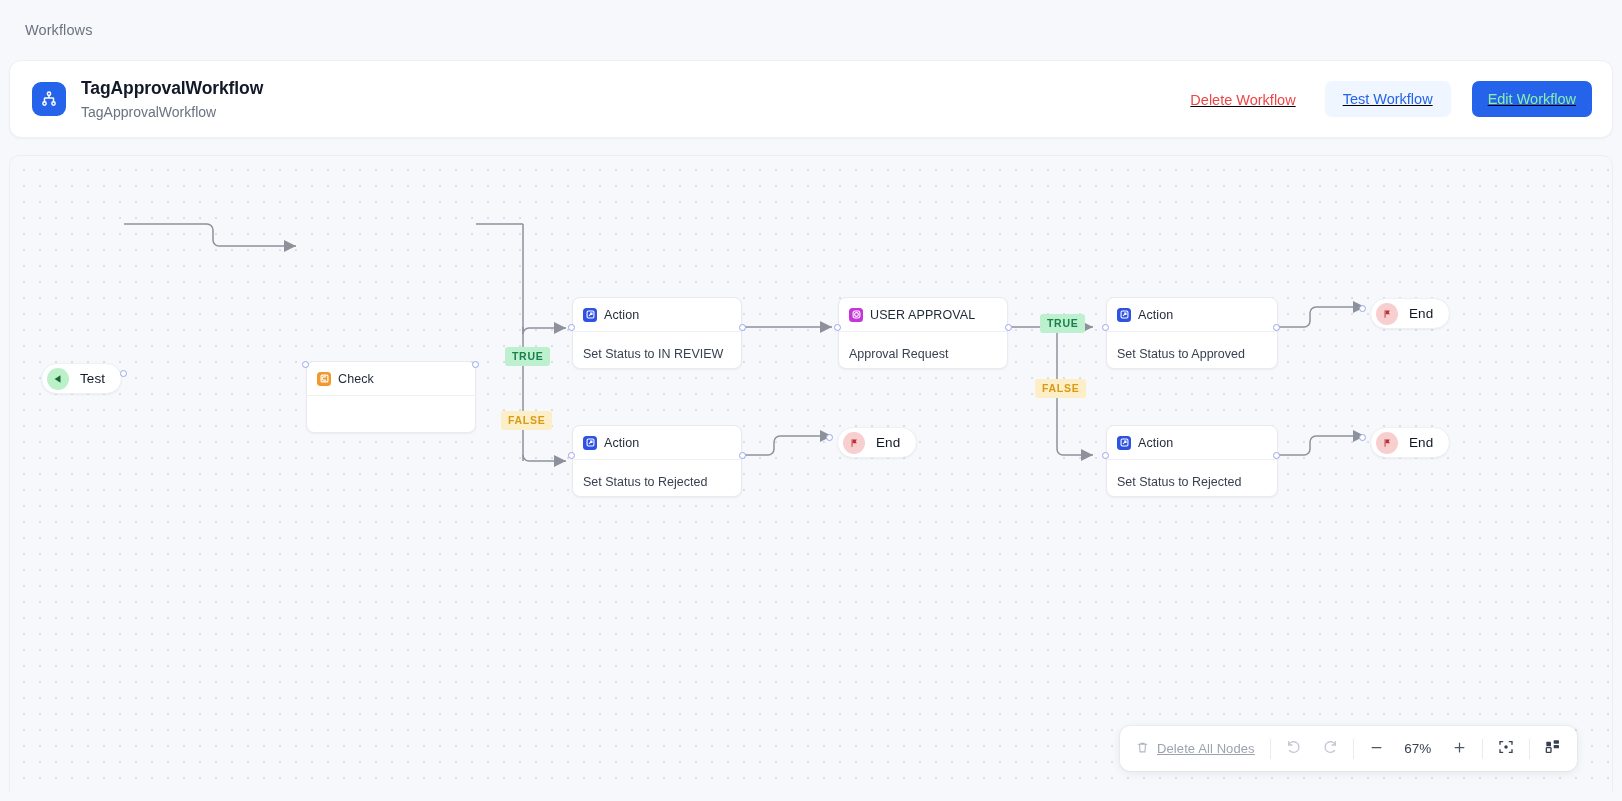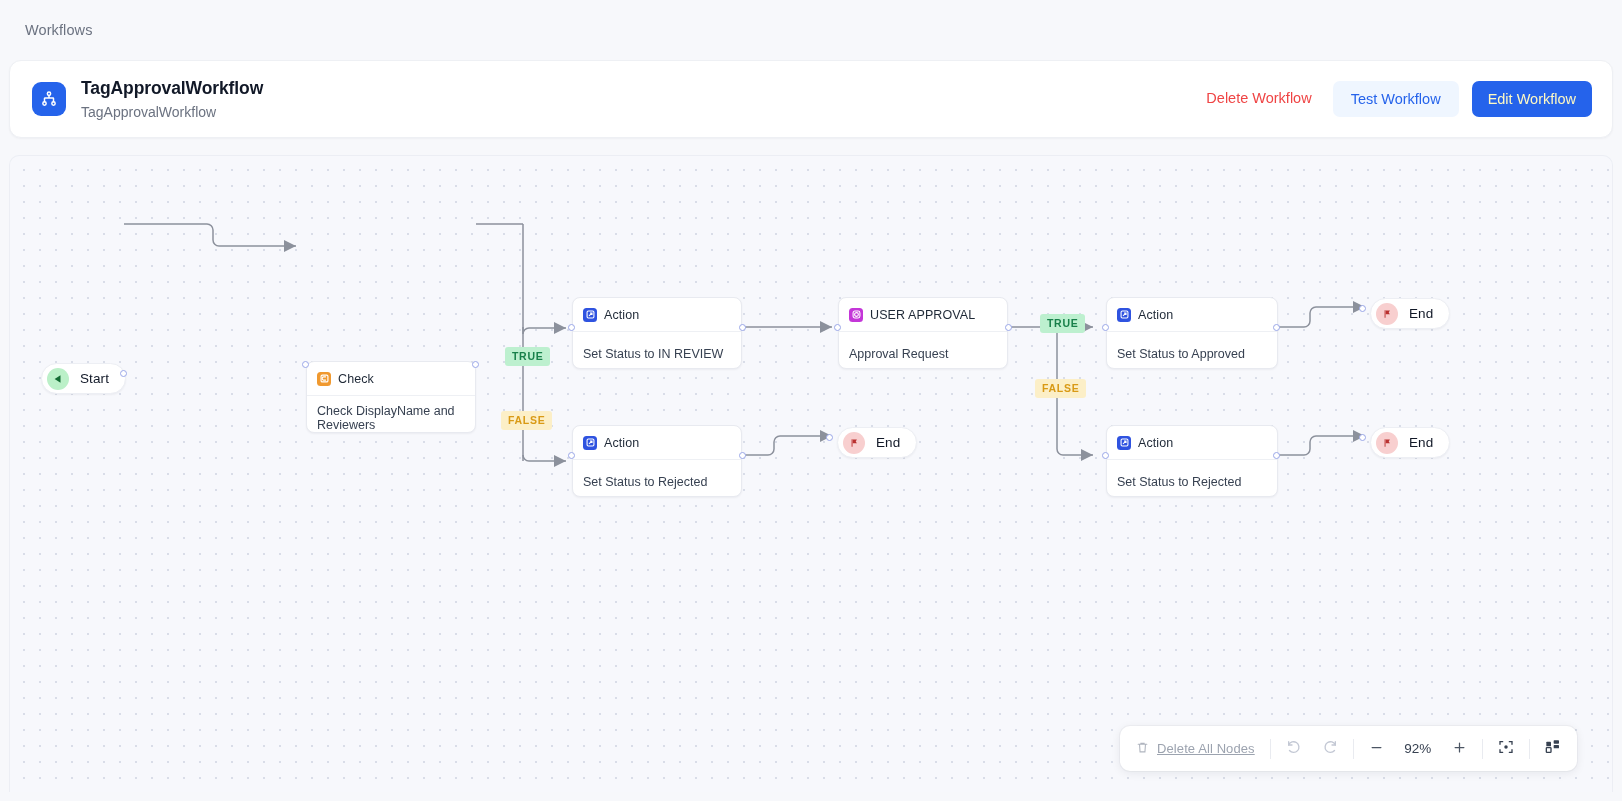--- a/index.html
+++ b/index.html
@@ -42,40 +42,40 @@
   .wf-titles { margin-left: 15px; }
   .wf-title {
     font-size: 17.5px; font-weight: bold; color: #111827;
     letter-spacing: -.1px; line-height: 1.25;
   }
   .wf-sub {
     font-size: 14px; color: #6b7280; margin-top: 4px; line-height: 1.2;
   }
   .header-actions {
     margin-left: auto;
-    display: flex; align-items: flex-start; gap: 13px;
+    display: flex; align-items: flex-end; gap: 21px; text-decoration: underline;
   }
   .btn {
     font-family: "Liberation Sans", sans-serif;
     font-size: 14.5px;
     border: none;
     border-radius: 7px;
     cursor: pointer;
     white-space: nowrap;
   }
   .btn-danger-text {
     background: transparent; color: #ef4444;
     padding: 9px 8px;
   }
   .btn-soft {
     background: #eff6ff; color: #2563eb;
     padding: 10px 18px;
   }
   .btn-primary {
-    background: #2563eb; color: #fef9c3;
+    background: #2563eb; color: #86efac;
     padding: 10px 16px;
   }
 
   
   .canvas {
     position: absolute;
     left: 9px; top: 155px;
     width: 1604px; height: 637px;
     background-color: #f7f8fc;
     background-image: radial-gradient(#d9dde8 1px, transparent 1px);
@@ -258,35 +258,34 @@
         <path d="M1267,299 H1294 a6,6 0 0 0 6,-6 V286 a6,6 0 0 1 6,-6 H1355" marker-end="url(#arrow)"></path>
       </g>
     </svg>
 
     <div class="pill-node" style="left:31px; top:207px;">
       <div class="pill-circle pill-start">
         <svg width="10" height="10" viewBox="0 0 10 10">
             <path d="M7.5,1.2 L7.5,8.8 L1.6,5 z" fill="#136b33"></path>
           </svg>
       </div>
-      <div class="pill-label">Start</div>
+      <div class="pill-label">Test</div>
     </div>
     <div class="handle" style="left:110px; top:214px;"></div>
 
     <div class="node-card" style="left:296px; top:205px; width:170px; height:72px;">
       <div class="node-head">
         <span class="nicon nicon-check">
           <svg width="9" height="9" viewBox="0 0 10 10" fill="none" stroke="#ffffff" stroke-width="1.3">
             <rect x="1.2" y="1.2" width="7.6" height="7.6" rx="1.4"></rect>
             <path d="M6.6 3.2H4.2a1.8 1.8 0 0 0 0 3.6h2.4"></path>
           </svg>
         </span>
         <span class="node-head-label">Check</span>
       </div>
-      <div class="node-body">Check DisplayName and Reviewers</div>
     </div>
     <div class="handle" style="left:292px; top:205px;"></div>
     <div class="handle" style="left:462px; top:205px;"></div>
 
     <div class="badge badge-true" style="left:495px; top:191px;">TRUE</div>
 
     <div class="badge badge-false" style="left:491px; top:255px;">FALSE</div>
 
     <div class="node-card" style="left:562px; top:141px; width:170px; height:72px;">
       <div class="node-head">
@@ -434,21 +433,21 @@
 
   <div class="tb-sep"></div>
 
   <div class="tb-item dark">
     <span>
       <svg width="15" height="15" viewBox="0 0 24 24" fill="none" stroke="#4b5563" stroke-width="2" stroke-linecap="round">
           <path d="M5 12h14"></path>
         </svg>
     </span>
   </div>
-  <div class="tb-zoom">92%</div>
+  <div class="tb-zoom">67%</div>
   <div class="tb-item dark">
     <span>
       <svg width="15" height="15" viewBox="0 0 24 24" fill="none" stroke="#4b5563" stroke-width="2" stroke-linecap="round">
           <path d="M12 5v14M5 12h14"></path>
         </svg>
     </span>
   </div>
 
   <div class="tb-sep"></div>
 

